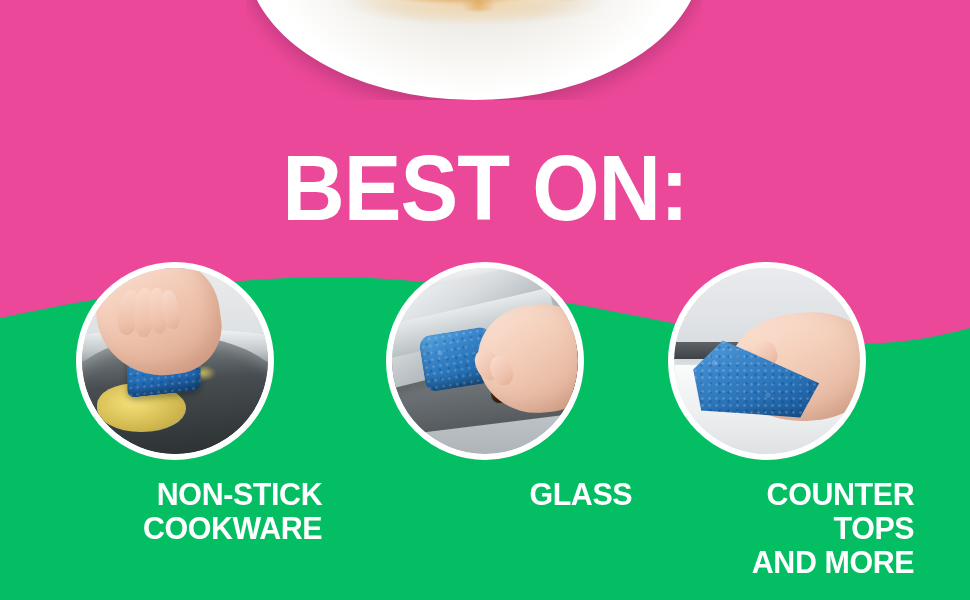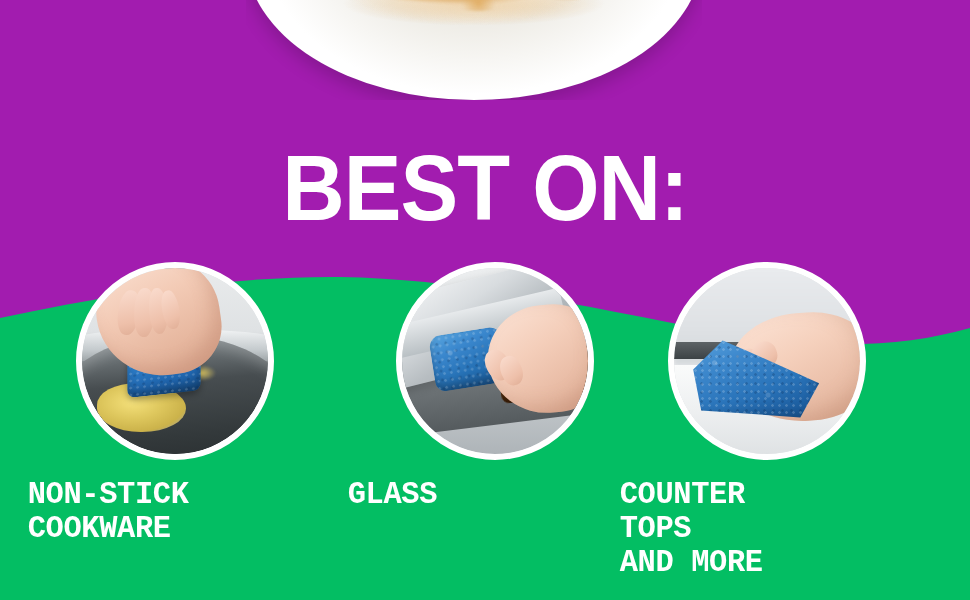--- a/index.html
+++ b/index.html
@@ -5,21 +5,21 @@
 <style>
   html,body{margin:0;padding:0;}
   body{
     width:970px;height:600px;
     font-family:"Liberation Sans","DejaVu Sans",sans-serif;
     overflow:hidden;
   }
   .banner{
     position:relative;
     width:970px;height:600px;
-    background:#a21caf;
+    background:#ec4899;
     overflow:hidden;
   }
 
   
   .wave{
     position:absolute;
     left:0;top:0;
     width:970px;height:600px;
     pointer-events:none;
   }
@@ -74,25 +74,24 @@
 
   
   .features{
     position:absolute;
     left:0;top:262px;
     width:970px;
   }
   .feature{
     position:absolute;
     width:310px;
-    text-align:left;
-    font-family:Liberation Mono, monospace;
+    text-align:right;
   }
   .f1{left:20px;}
-  .f2{left:340px;}
+  .f2{left:330px;}
   .f3{left:612px;}
 
   .photo{
     position:relative;
     width:198px;height:198px;
     margin:0 auto;
     border-radius:50%;
     border:6px solid #ffffff;
     box-sizing:border-box;
     overflow:hidden;

